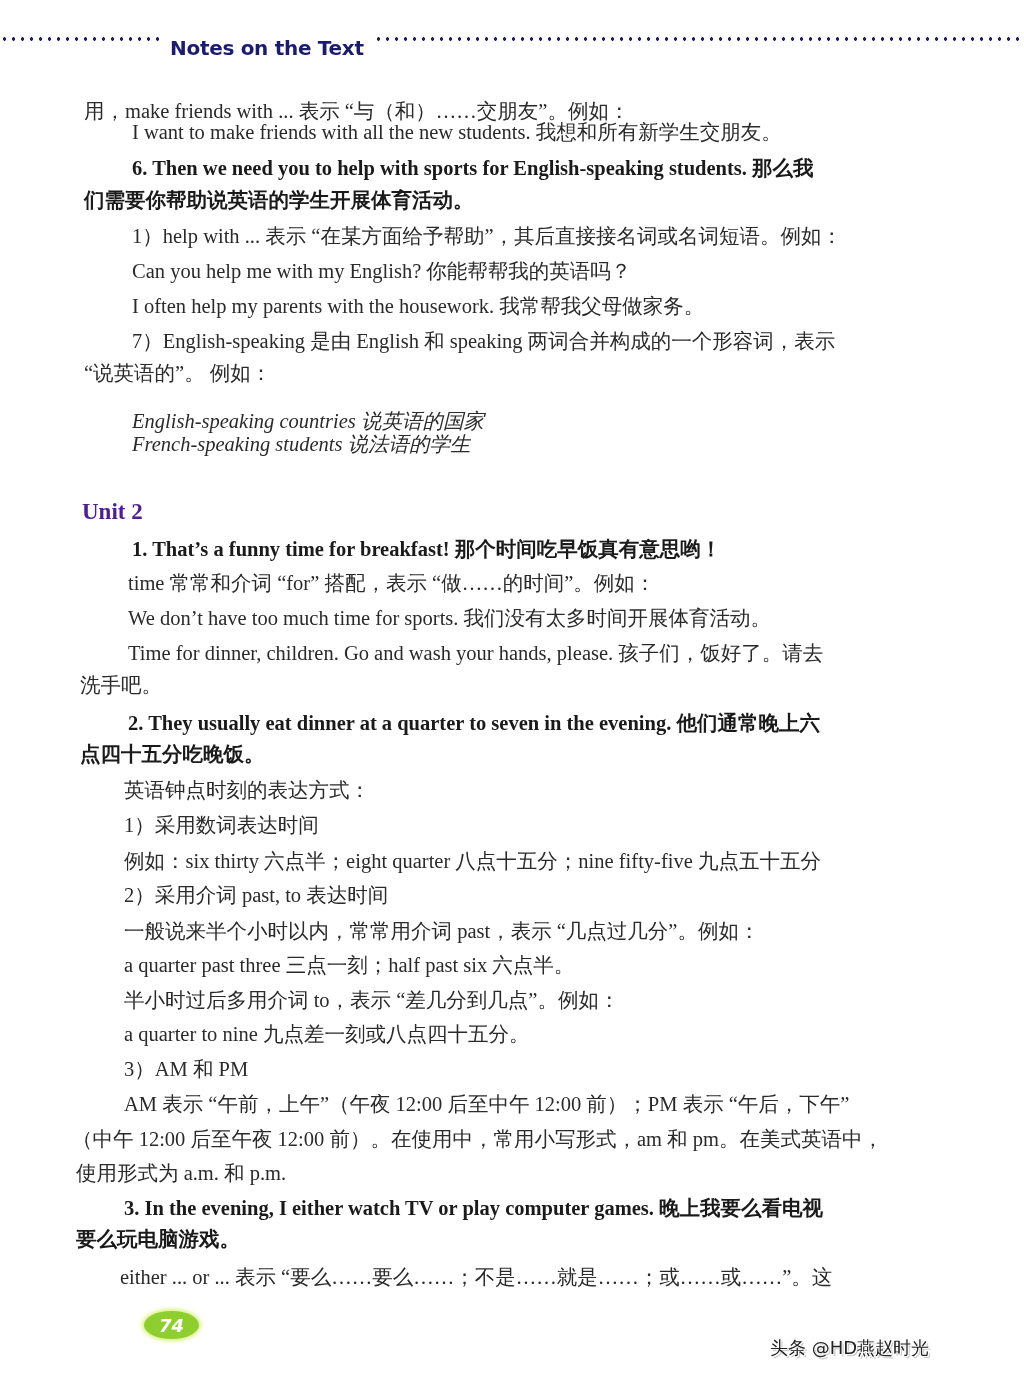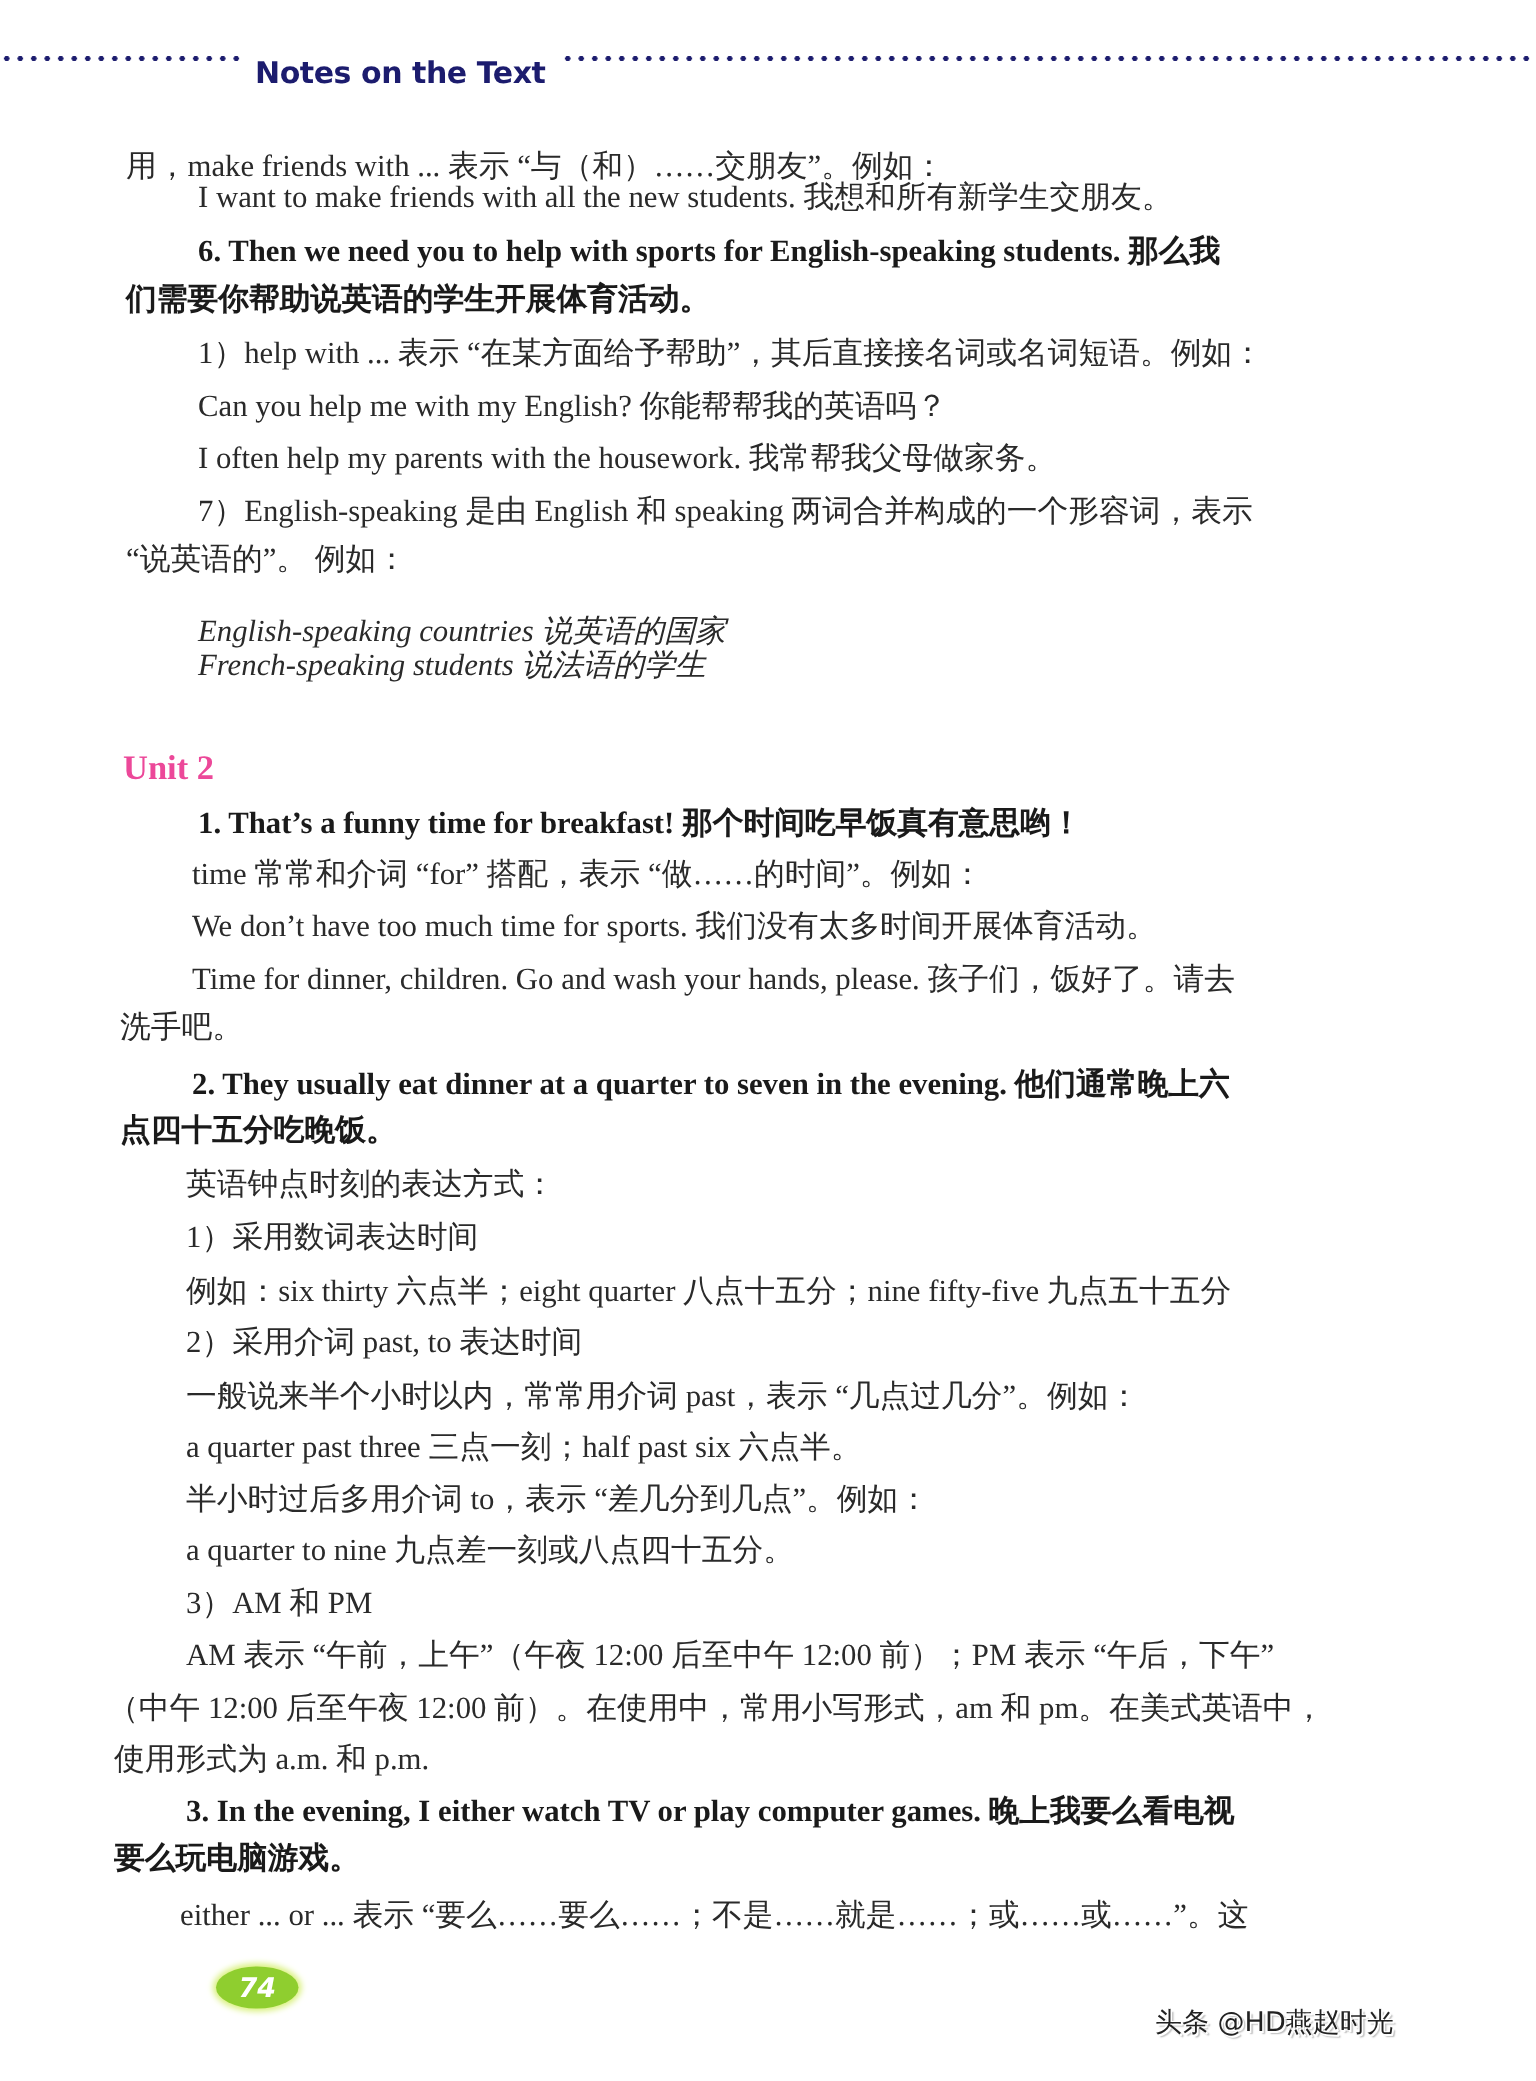--- a/index.html
+++ b/index.html
@@ -22,21 +22,21 @@
     .header-title {
       font-family: "DejaVu Sans", sans-serif; font-weight: bold;
       color: #1c1c6e; font-size: 20px; margin-left: 6px; letter-spacing: -0.3px;
     }
     .line {
       position: absolute; font-size: 20.5px; white-space: nowrap; line-height: 26px;
     }
     .bold { font-weight: bold; color: #1a1a1a; }
     .unit-title {
       position: absolute; left: 82px; top: 499px;
-      font-size: 23px; font-weight: bold; color: #ec4899;
+      font-size: 23px; font-weight: bold; color: #4c1d95;
     }
     .page-badge {
       position: absolute; left: 144px; top: 1311px; width: 55px; height: 28px;
       border-radius: 50%;
       background: #8fce2f;
       box-shadow: 0 0 4px 2px #d8f07a;
       display: flex; align-items: center; justify-content: center;
     }
     .page-badge span {
       font-family: "DejaVu Sans", sans-serif; font-weight: bold; font-style: italic;

